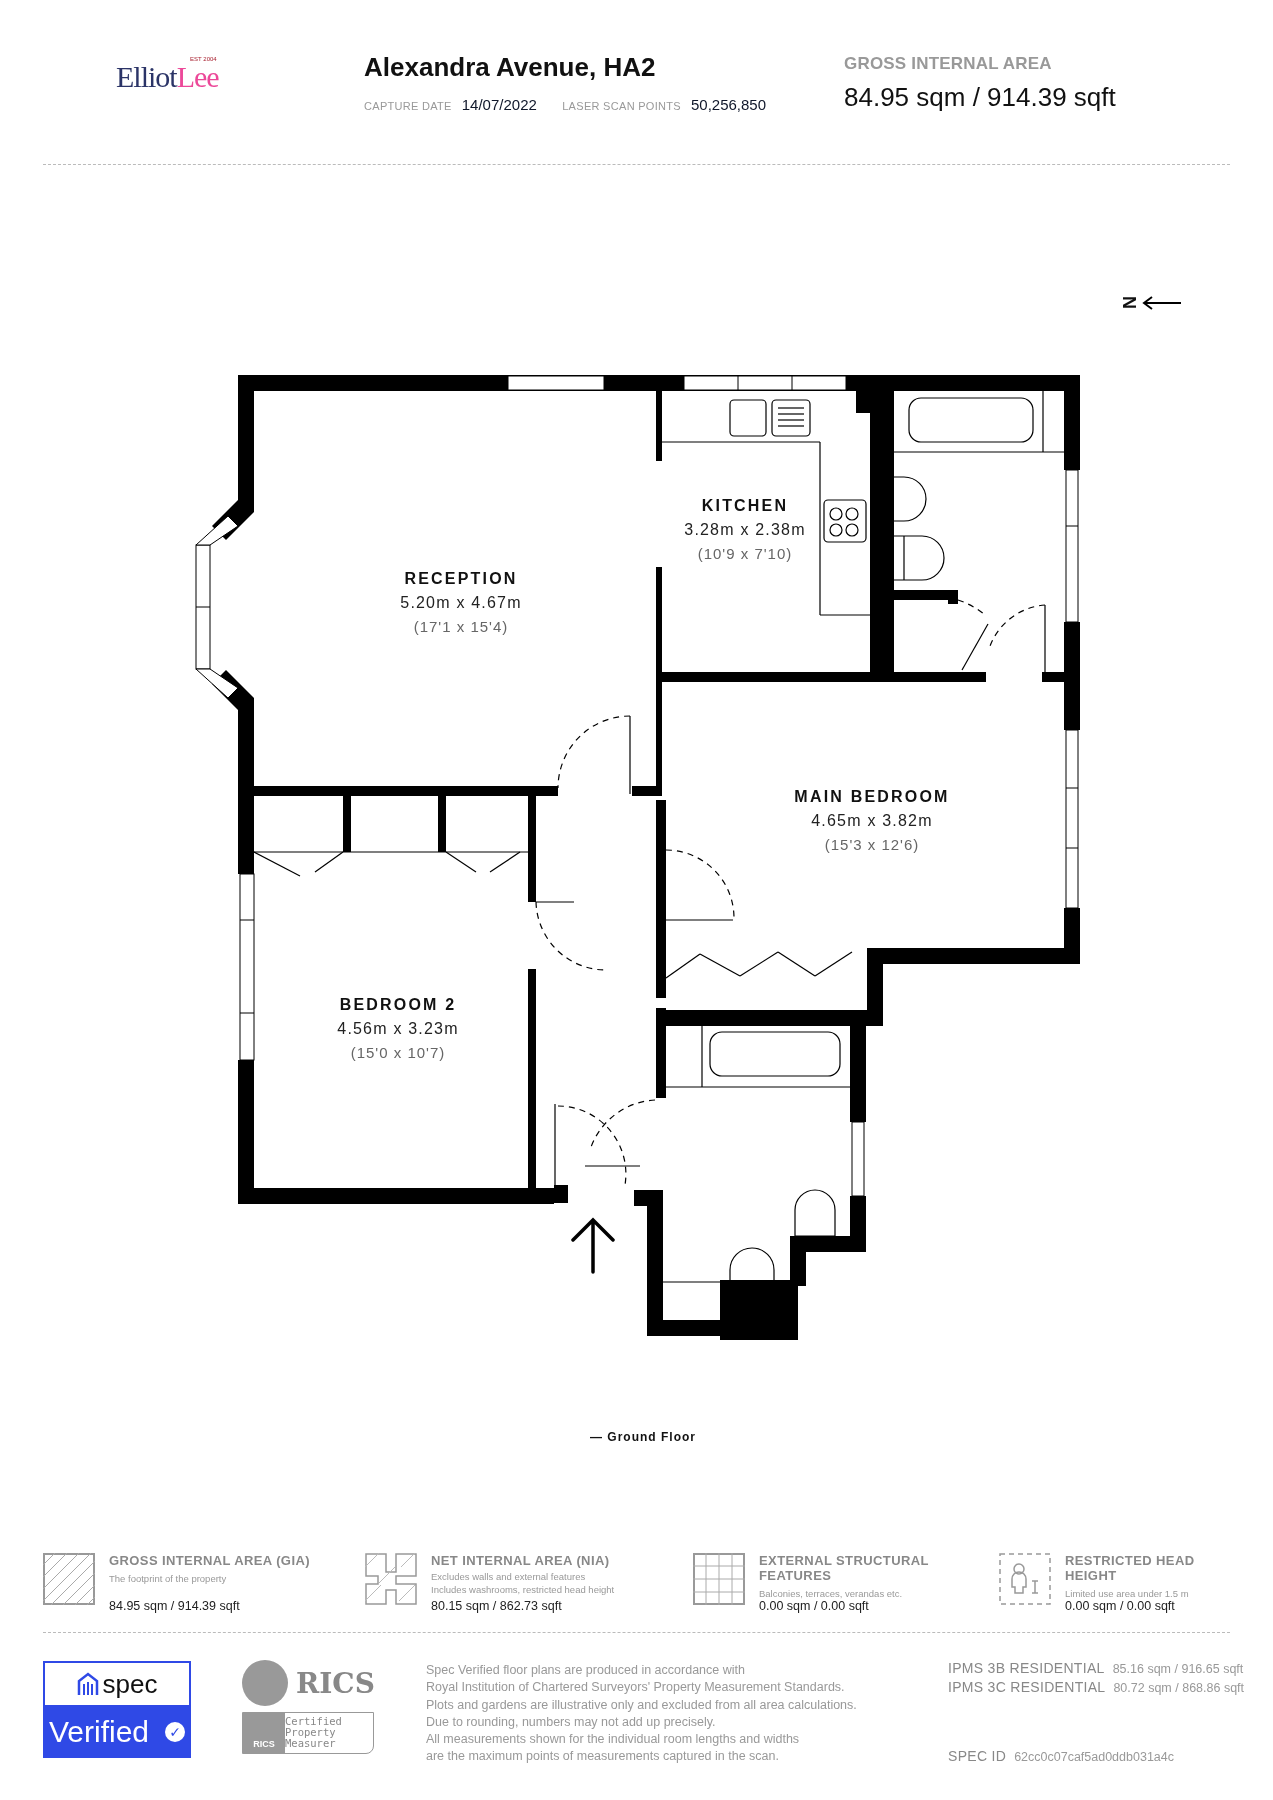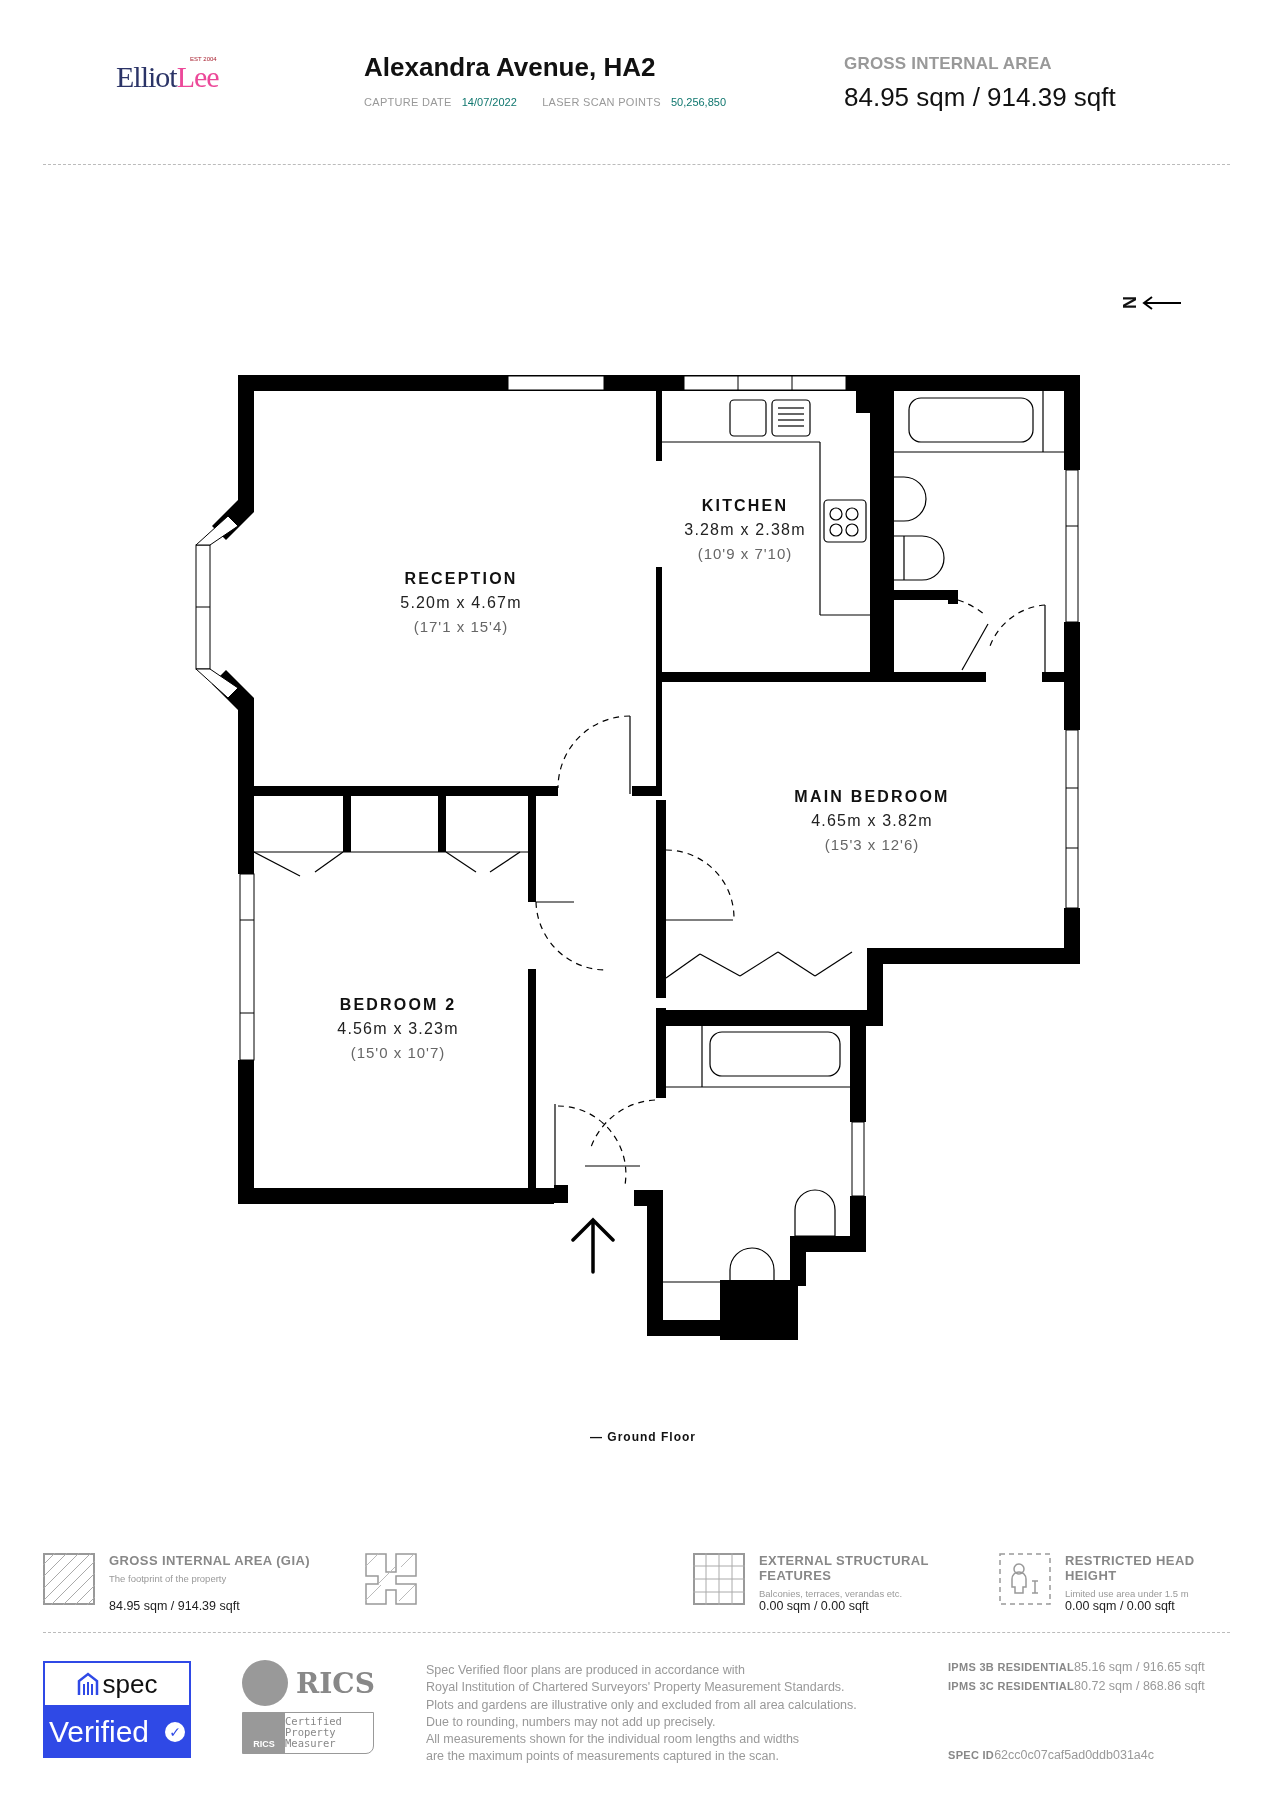--- a/index.html
+++ b/index.html
@@ -4,21 +4,21 @@
 <style>
   *{box-sizing:border-box;margin:0;padding:0}
   html,body{width:1273px;height:1800px;background:#fff;overflow:hidden}
   body{position:relative;font-family:"Liberation Sans","DejaVu Sans",sans-serif;color:#111}
   .abs{position:absolute}
   .logo{left:116px;top:60px;font-family:"Liberation Serif","DejaVu Serif",serif;font-size:30px;letter-spacing:-1px}
   .logo .a{color:#2b3467}.logo .b{color:#ec4899}
   .logo .est{position:absolute;right:2px;top:-4px;font-size:6px;font-family:"Liberation Sans",sans-serif;color:#a8202f;letter-spacing:0}
   .title{left:364px;top:52px;font-size:26px;font-weight:600;color:#111}
   .meta{left:364px;top:96px;font-size:11px;color:#999;letter-spacing:.3px;white-space:nowrap}
-  .meta .v{color:#0f766e;font-size:11px;margin:0 22px 0 10px;letter-spacing:0}
+  .meta .v{color:#0f172a;font-size:15px;margin:0 22px 0 10px;letter-spacing:0}
   .gia-lbl{left:844px;top:54px;font-size:17px;color:#999;font-weight:600;letter-spacing:.2px}
   .gia-val{left:844px;top:82px;font-size:26px;color:#111}
   .dash{left:43px;width:1187px;border-top:1.5px dashed #bbb;height:0}
   .north{left:1122px;top:292px;font-size:18px;font-weight:700;display:flex;align-items:center;gap:6px}
   .north .n{transform:rotate(90deg);display:inline-block}
   .floor{left:590px;top:1430px;font-size:12px;font-weight:700;letter-spacing:1px;color:#111}
   .room-lbl{position:absolute;text-align:center;transform:translateX(-50%);white-space:nowrap}
   .room-lbl .nm{font-size:16px;font-weight:700;letter-spacing:2.2px;color:#111}
   .room-lbl .m{font-size:16px;letter-spacing:1.2px;margin-top:6px;color:#222}
   .room-lbl .ft{font-size:15px;letter-spacing:1px;margin-top:6px;color:#666}
@@ -32,21 +32,21 @@
   .spec .bot{height:53px;background:#2f49e6;color:#fff;font-size:30px;display:flex;align-items:center;justify-content:center;gap:16px}
   .spec .chk{width:20px;height:20px;border-radius:50%;background:#fff;color:#2f49e6;font-size:14px;display:flex;align-items:center;justify-content:center;font-weight:700}
   .rics{left:242px;top:1660px;width:140px}
   .rics .big{display:flex;align-items:center;gap:8px;color:#888;font-weight:900;font-size:28px;font-family:"DejaVu Serif",serif}
   .rics .lion{width:46px;height:46px;border-radius:50%;background:#999;position:relative}
   .rics .cert{display:flex;margin-top:6px;height:42px;border:1.5px solid #999;border-radius:0 0 8px 0;width:132px}
   .rics .cert .l{width:42px;background:#999;color:#fff;font-size:9px;font-weight:700;display:flex;align-items:flex-end;justify-content:center;padding-bottom:4px}
   .rics .cert .r{font-family:"DejaVu Sans Mono",monospace;font-size:10.5px;color:#888;line-height:11px;padding:3px 0}
   .disc{left:426px;top:1662px;font-size:12.5px;line-height:17.3px;color:#999;white-space:pre}
   .ipms{left:948px;font-size:12.5px;color:#999}
-  .ipms .k{font-size:11px;font-weight:700;color:#888;letter-spacing:.3px;}
+  .ipms .k{font-size:14px;font-weight:400;color:#888;letter-spacing:.3px;margin-right:8px}
 </style>
 </head>
 <body>
 
 <div class="abs logo">
   <span class="a">Elliot</span><span class="b">Lee</span>
   <span class="est">EST 2004</span>
 </div>
 <div class="abs title">Alexandra Avenue, HA2</div>
 <div class="abs meta">
@@ -246,20 +246,26 @@
   <svg class="ic" viewBox="0 0 52 52">
       <path d="M1 1h20v18h10V1h20v22H31v8h20v20H31V37H21v14H1V31h12v-8H1z" fill="none" stroke="#999" stroke-width="1.5"></path>
       <g stroke="#bbb">
         <line x1="0" y1="14" x2="14" y2="0"></line>
         <line x1="36" y1="14" x2="50" y2="0"></line>
         <line x1="0" y1="48" x2="16" y2="32"></line>
         <line x1="34" y1="48" x2="50" y2="32"></line>
         <line x1="14" y1="30" x2="30" y2="14"></line>
       </g>
     </svg>
+  <div style="position:relative;width:240px">
+    <div class="t1">NET INTERNAL AREA (NIA)</div>
+    <div class="t2" style="line-height:12px">Excludes walls and external features</div>
+    <div class="t2" style="line-height:12px;margin-top:1px">Includes washrooms, restricted head height</div>
+    <div class="v">80.15 sqm / 862.73 sqft</div>
+  </div>
 </div>
 <div class="abs leg" style="left:693px;top:1553px">
   <svg class="ic" viewBox="0 0 52 52">
       <rect x="1" y="1" width="50" height="50" fill="none" stroke="#999" stroke-width="2"></rect>
       <g stroke="#aaa">
         <line x1="13" y1="0" x2="13" y2="52"></line>
         <line x1="26" y1="0" x2="26" y2="52"></line>
         <line x1="39" y1="0" x2="39" y2="52"></line>
         <line x1="0" y1="13" x2="52" y2="13"></line>
         <line x1="0" y1="26" x2="52" y2="26"></line>

